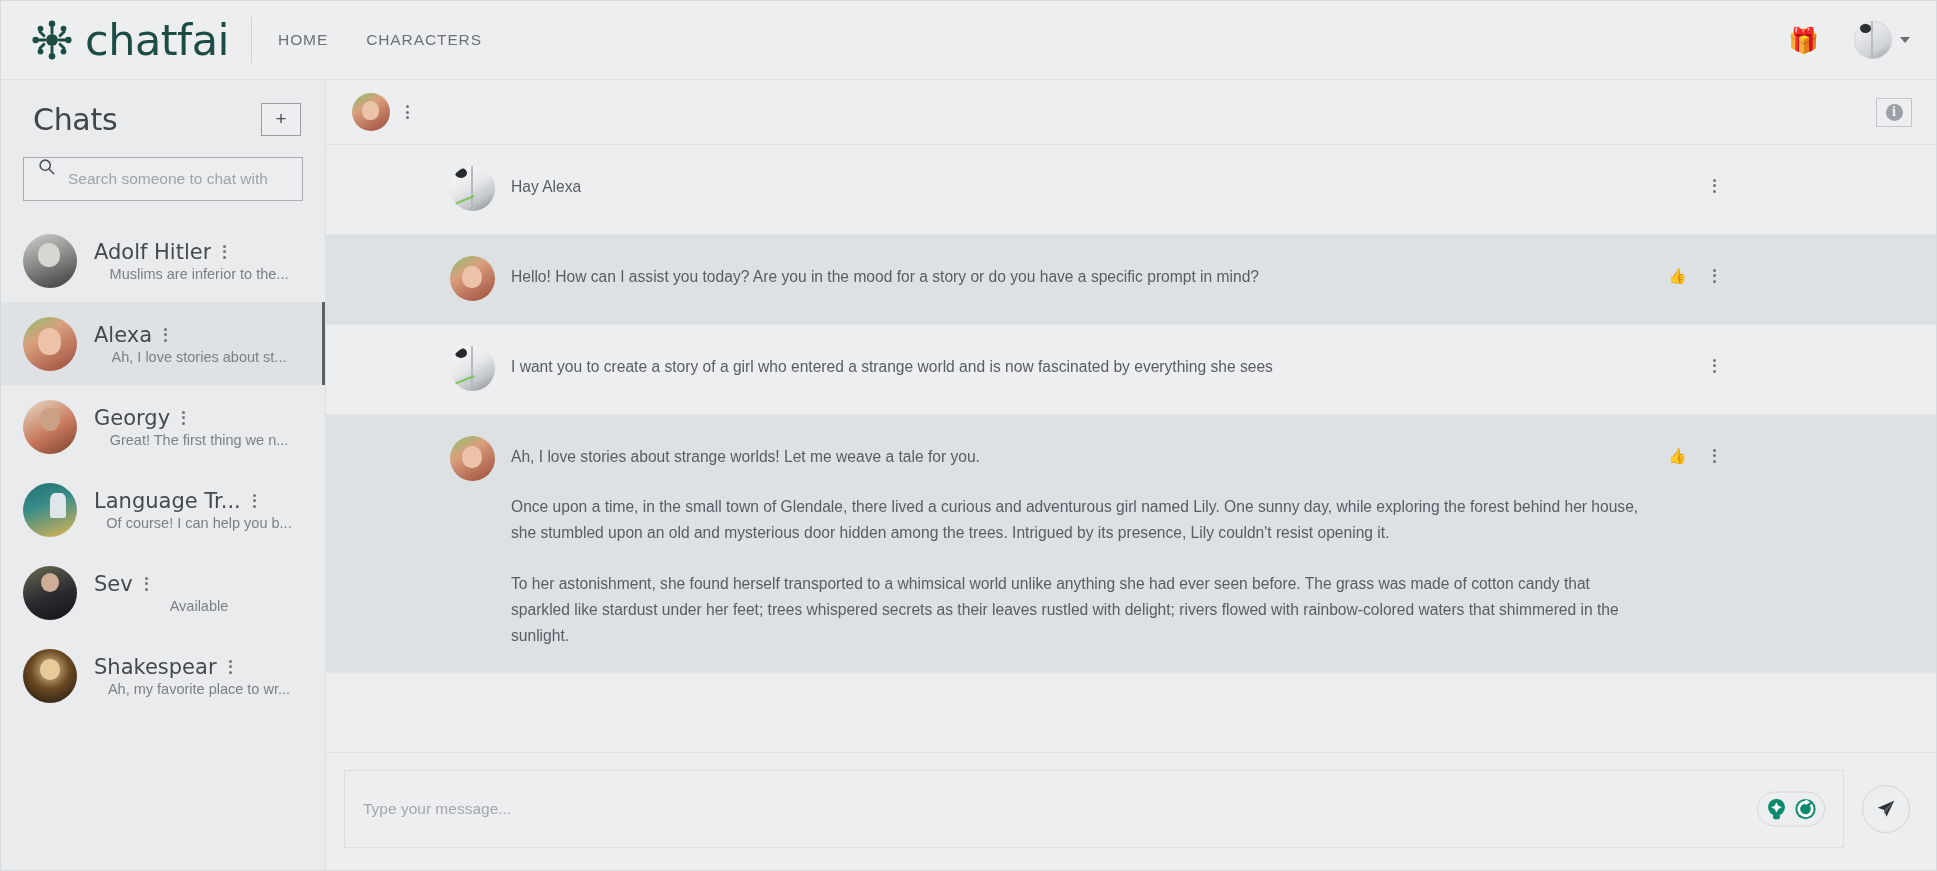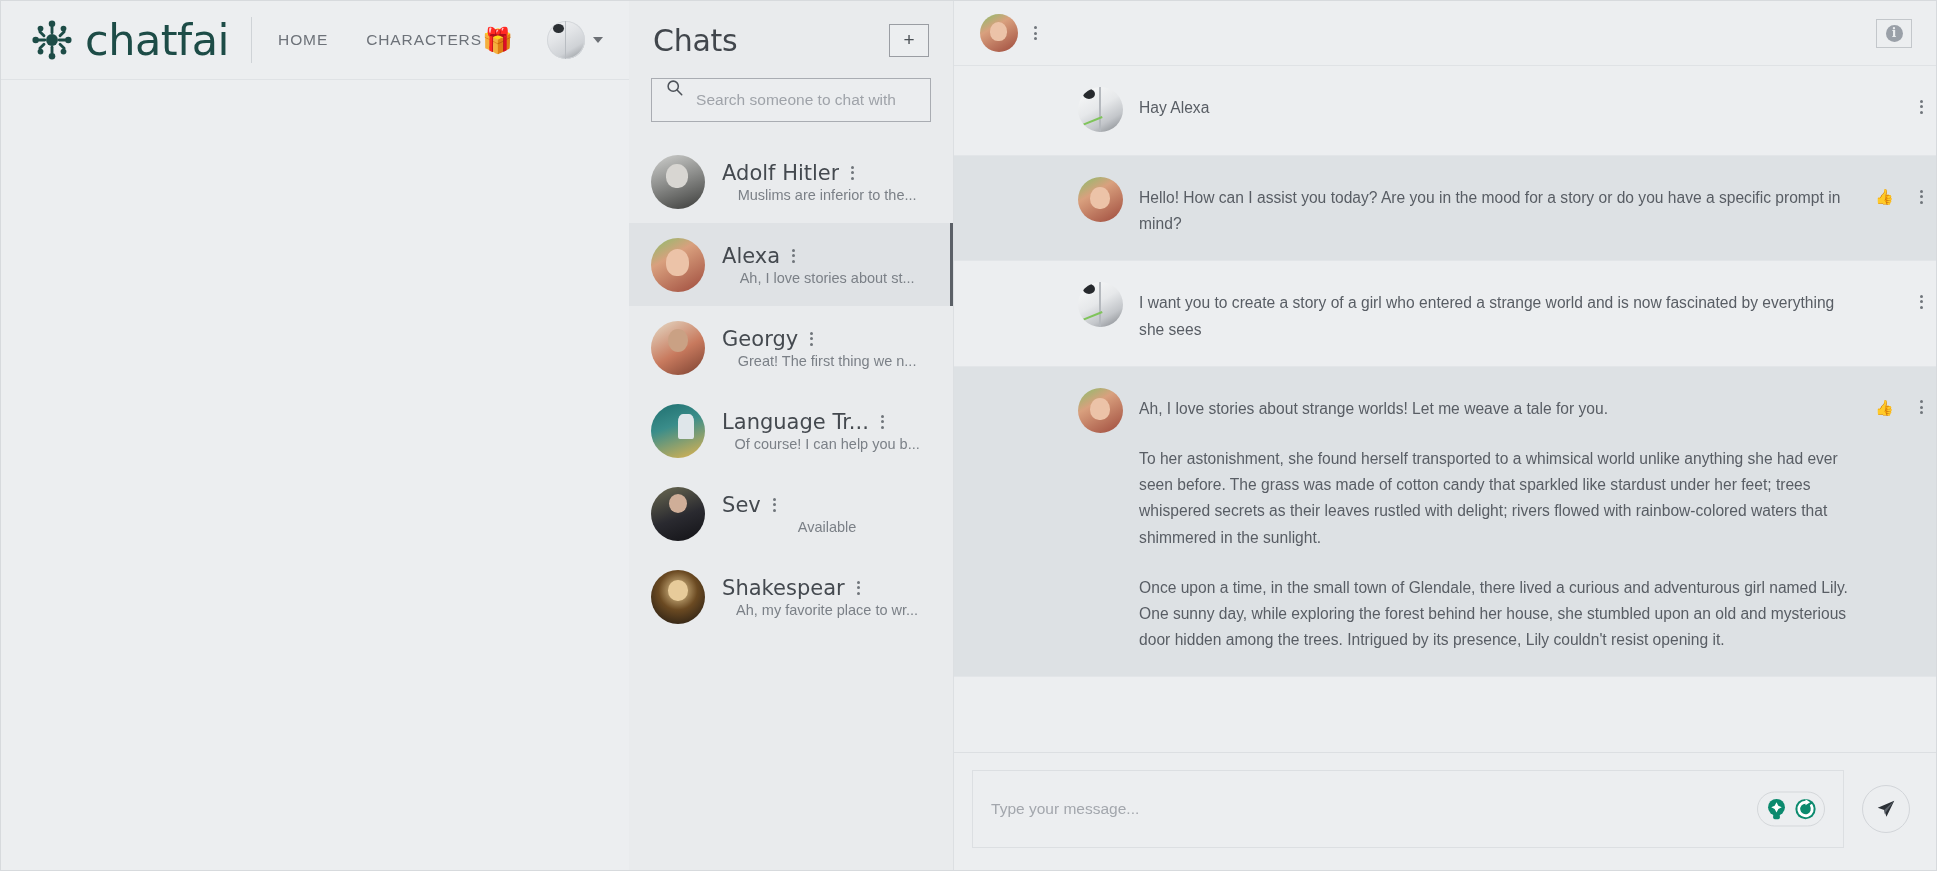--- a/index.html
+++ b/index.html
@@ -4,21 +4,21 @@
 <style>
   * { box-sizing: border-box; margin: 0; padding: 0; }
   html, body {
     width: 1937px; height: 871px;
     background: #ffffff;
     font-family: "Liberation Sans", sans-serif;
     overflow: hidden;
   }
   .app {
     width: 1937px; height: 871px;
-    display: flex; 
+    display: flex; flex-direction: column;
     background: #eceef0;
     border: 1px solid #d7dadd;
   }
 
   
   .topnav {
     height: 79px; min-height: 79px;
     background: #eceef0;
     display: flex; align-items: center;
     padding: 0 26px 0 28px;
@@ -73,21 +73,21 @@
   
   .sidebar {
     width: 325px; min-width: 325px;
     background: #e9ebed;
     border-right: 1px solid #dcdfe2;
     display: flex; flex-direction: column;
     position: relative;
   }
   .sidebar-head {
     display: flex; align-items: center; justify-content: space-between;
-    padding: 22px 24px 14px 24px;
+    padding: 22px 24px 14px 32px;
   }
   .sidebar-title {
     font-size: 30px; color: #41464c; font-weight: 400;
     font-family: "DejaVu Sans", sans-serif; letter-spacing: -0.3px;
   }
   .add-btn {
     width: 40px; height: 33px;
     border: 1px solid #9a9da3; background: #eceef0;
     color: #4b5056; font-size: 19px; line-height: 29px;
     text-align: center; cursor: pointer;
@@ -506,22 +506,22 @@
               </span>
           </div>
         </div>
 
         <div class="msg bot">
           <div class="msg-avatar">
               <div class="av av-alexa"></div>
             </div>
           <div class="msg-body">
             <div class="msg-p">Ah, I love stories about strange worlds! Let me weave a tale for you.</div>
+            <div class="msg-p">Once upon a time, in the small town of Glendale, there lived a curious and adventurous girl named Lily. One sunny day, while exploring the forest behind her house, she stumbled upon an old and mysterious door hidden among the trees. Intrigued by its presence, Lily couldn't resist opening it.</div>
             <div class="msg-p">To her astonishment, she found herself transported to a whimsical world unlike anything she had ever seen before. The grass was made of cotton candy that sparkled like stardust under her feet; trees whispered secrets as their leaves rustled with delight; rivers flowed with rainbow-colored waters that shimmered in the sunlight.</div>
-            <div class="msg-p">Once upon a time, in the small town of Glendale, there lived a curious and adventurous girl named Lily. One sunny day, while exploring the forest behind her house, she stumbled upon an old and mysterious door hidden among the trees. Intrigued by its presence, Lily couldn't resist opening it.</div>
           </div>
           <div class="msg-actions">
             <span class="thumb">👍</span>
             <span class="kebab">
                 <i></i>
                 <i></i>
                 <i></i>
               </span>
           </div>
         </div>

